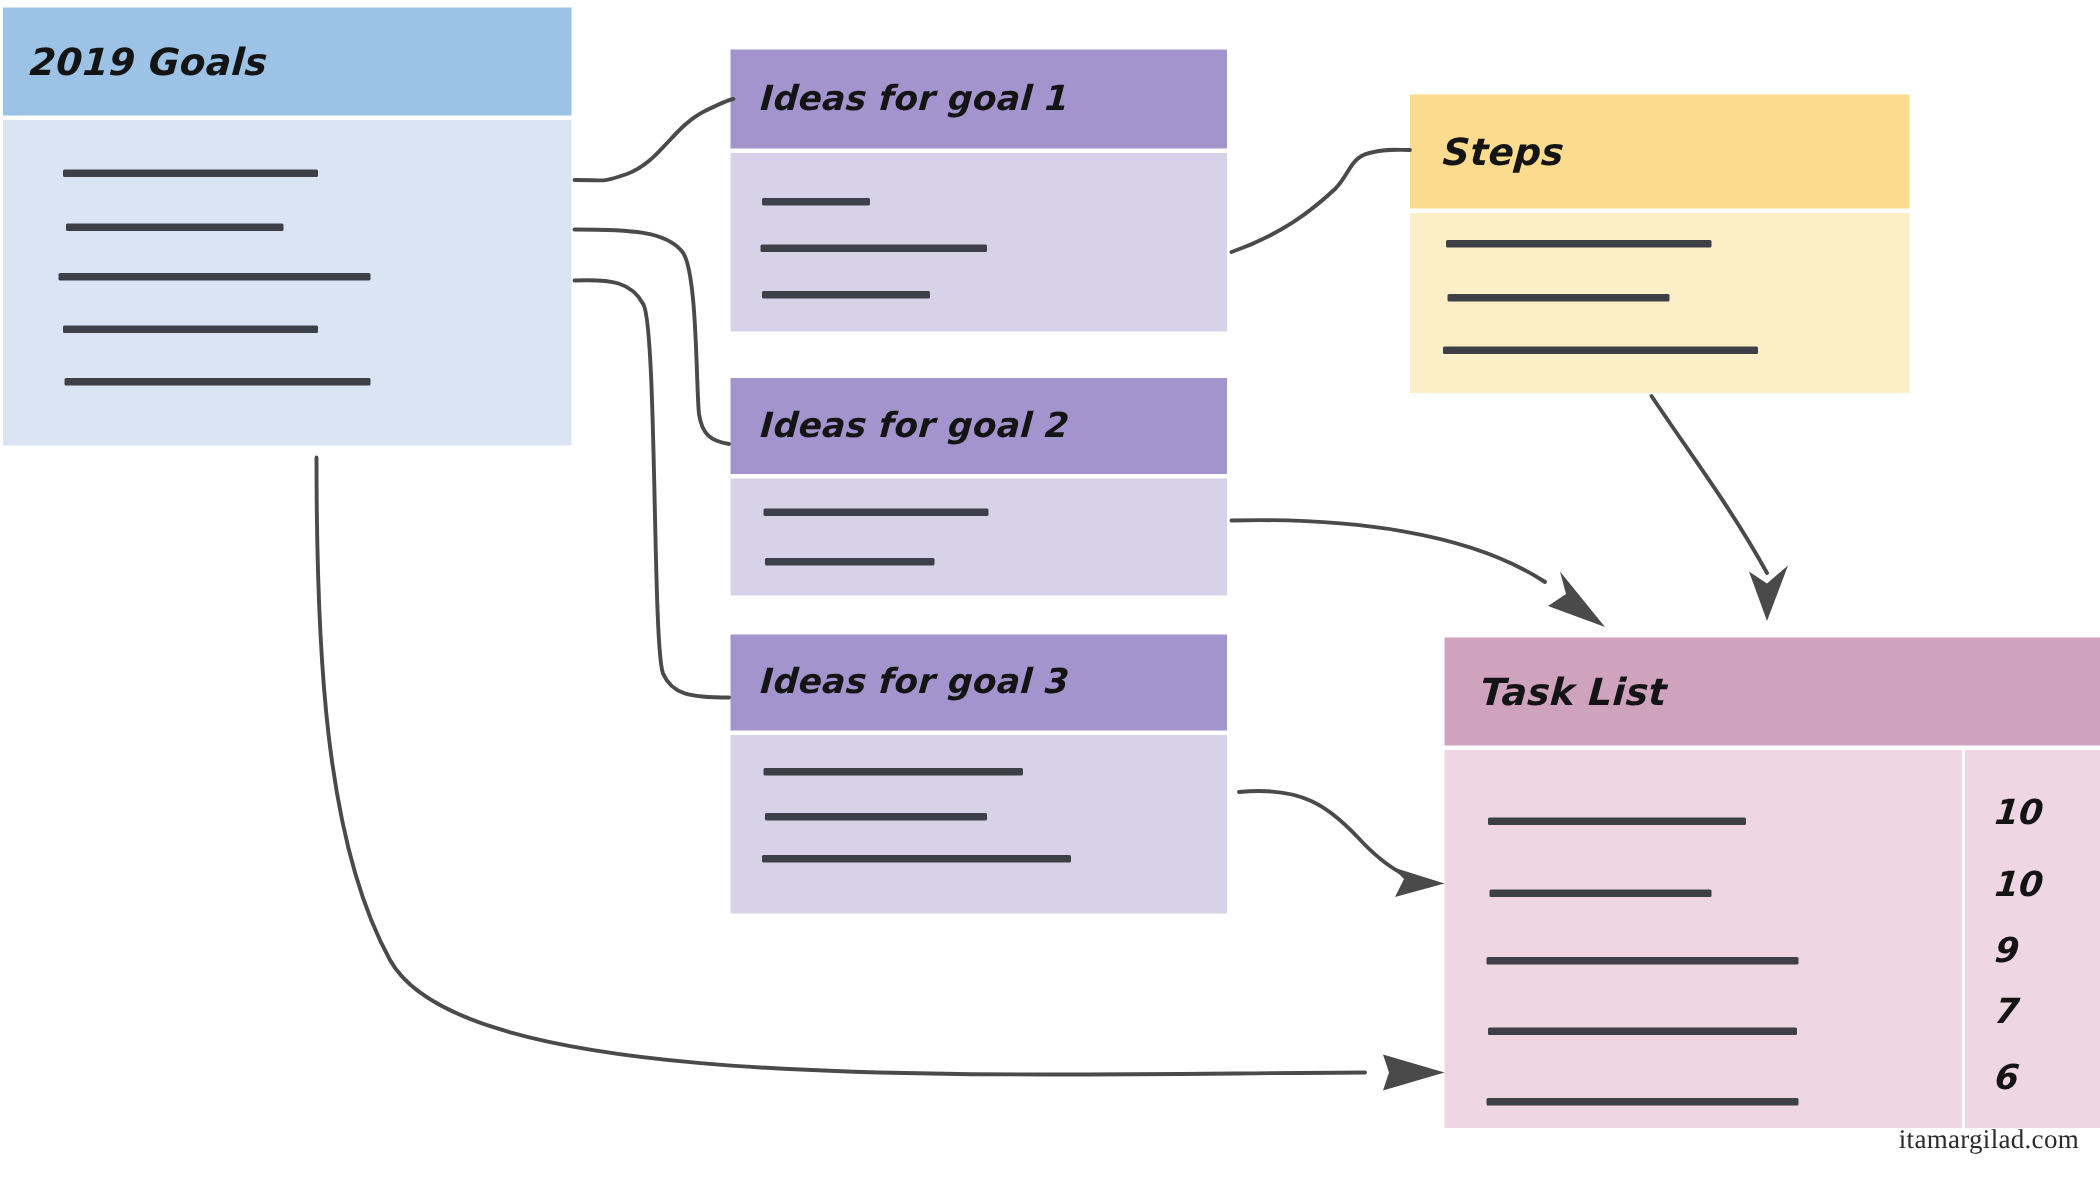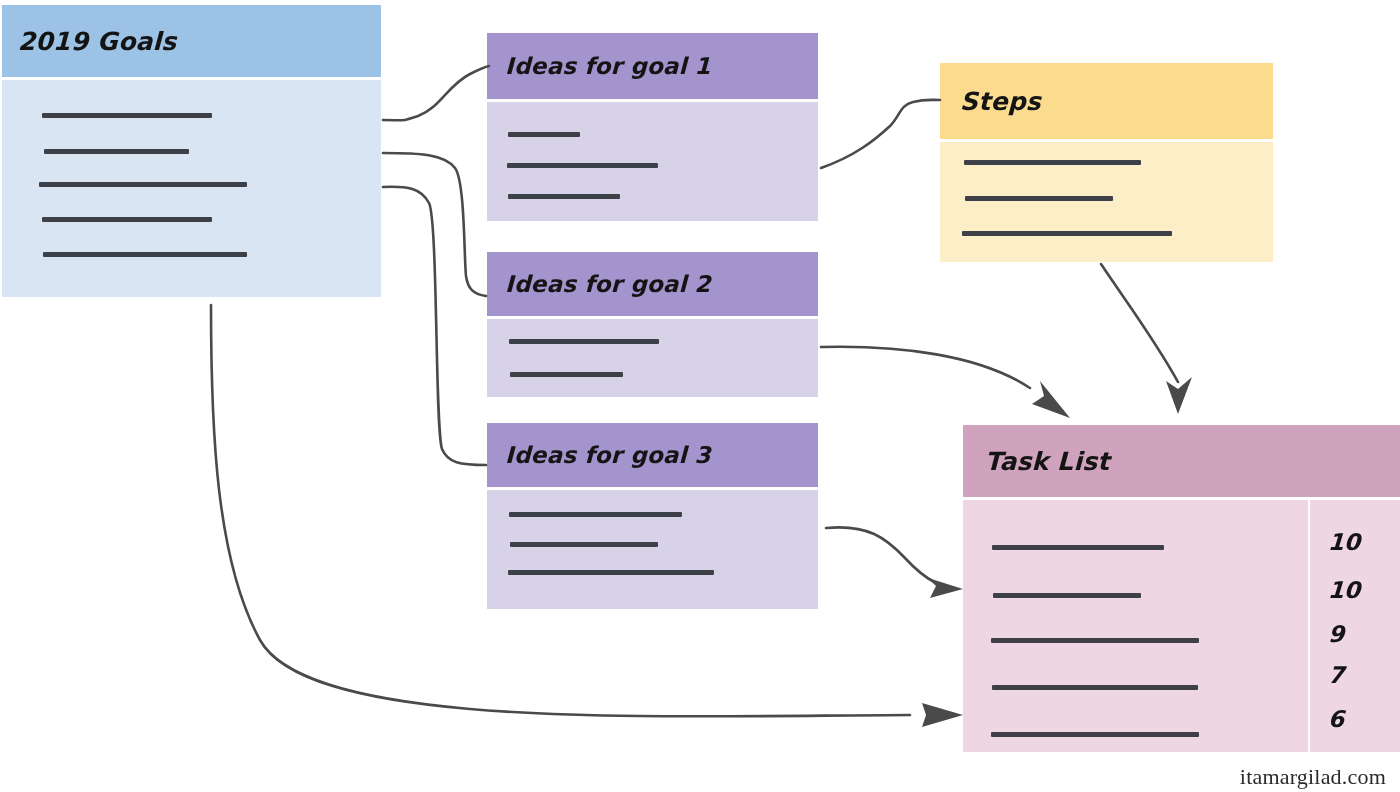--- a/index.html
+++ b/index.html
@@ -82,23 +82,23 @@
     stroke-width: 2.6;
     stroke-linecap: round;
   }
   .arrow-head {
     fill: #4a4a4a;
     stroke: none;
   }
   #watermark {
     position: absolute;
     right: 14px;
-    bottom: 2px;
+    bottom: 22px;
     font-family: "Liberation Serif", serif;
-    font-size: 22px;
+    font-size: 18px;
     color: #2b2b2b;
     letter-spacing: 0.2px;
   }
 </style>
 </head>
 <body>
 
 <div id="canvas">
 
   <div class="card" id="card-goals" style="left: 2px; top: 5px; width: 379px; height: 292px;">

